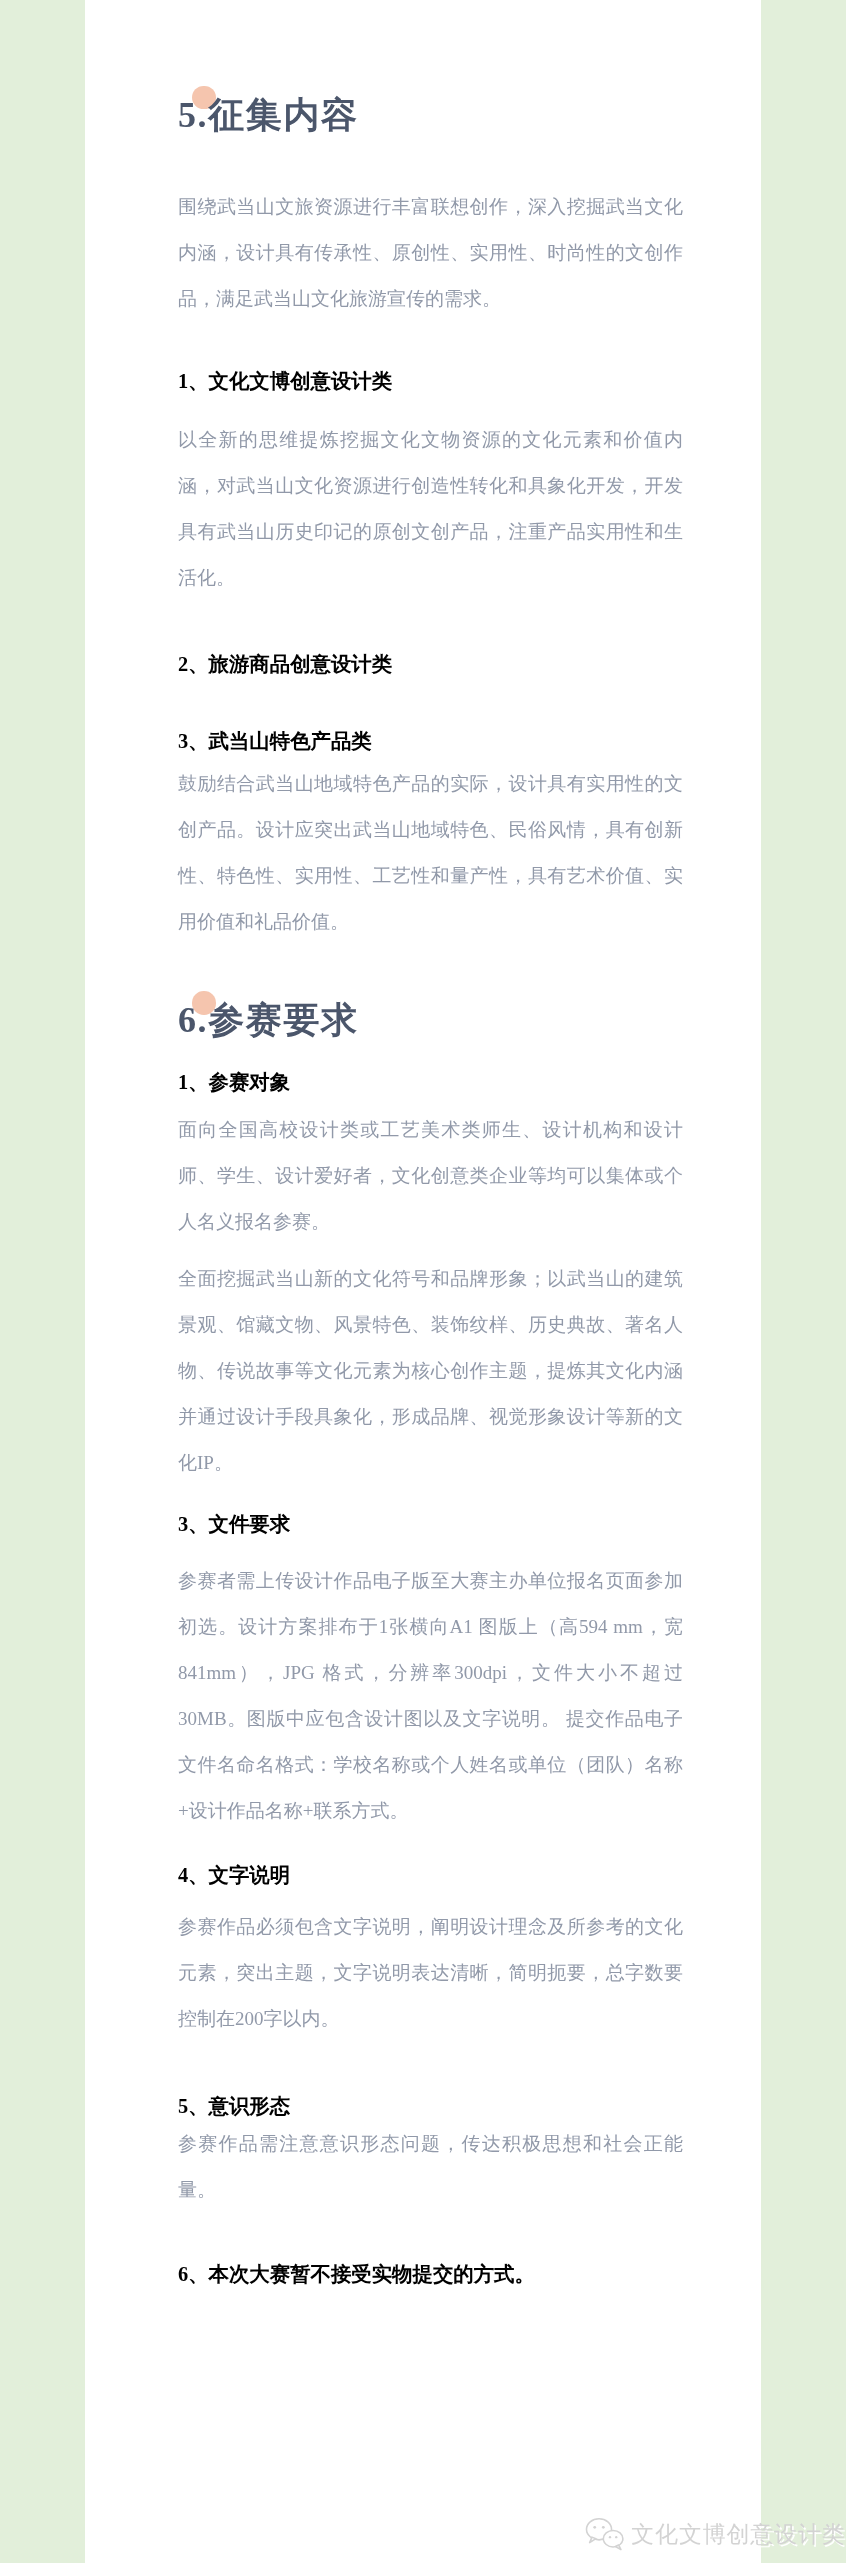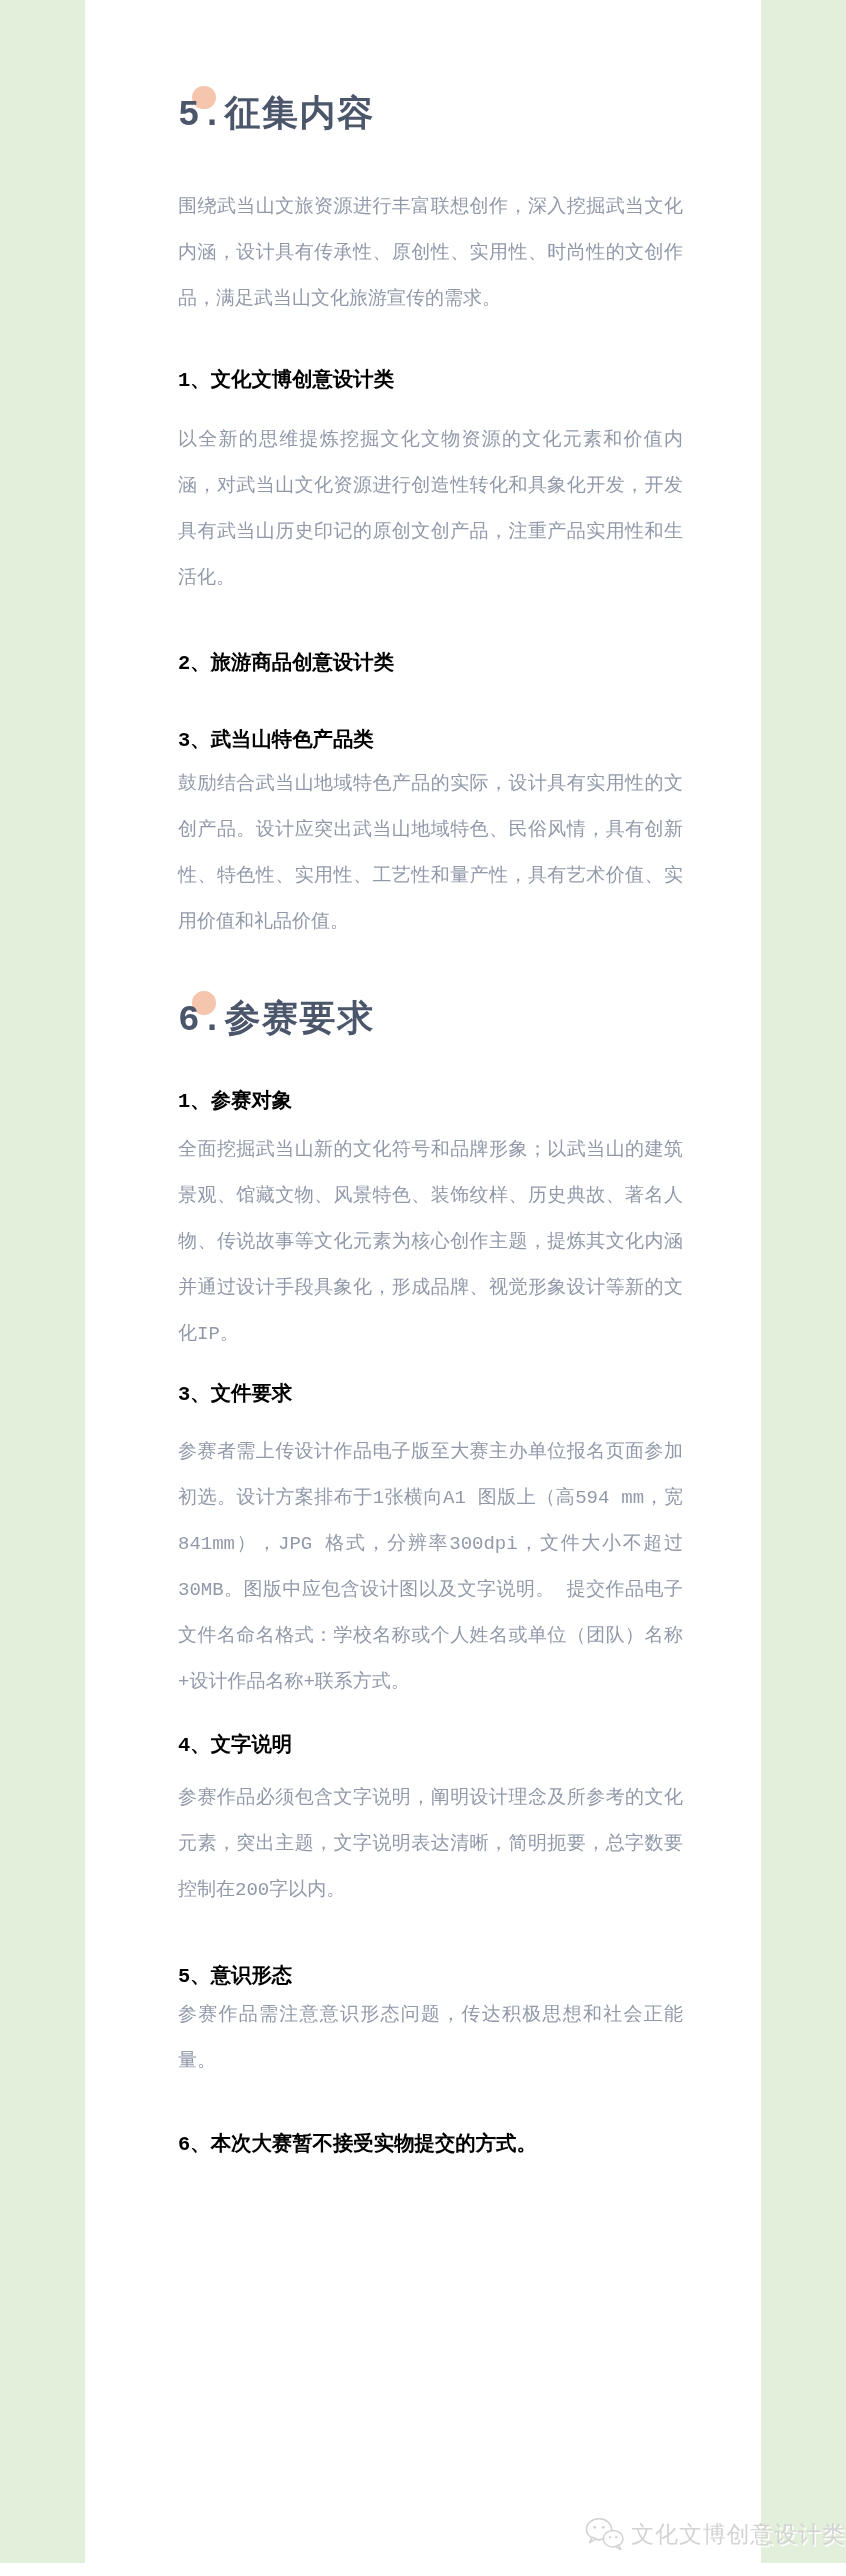--- a/index.html
+++ b/index.html
@@ -3,21 +3,21 @@
 <meta charset="utf-8">
 <style>
   * { margin: 0; padding: 0; box-sizing: border-box; }
   html, body { background: #ffffff; }
   .page {
     position: relative;
     width: 846px;
     height: 2576px;
     background: #ffffff;
     overflow: hidden;
-    font-family: Liberation Mono, monospace;
+    font-family: Liberation Serif, serif;
   }
   .strip {
     position: absolute;
     top: 0;
     width: 85px;
     height: 2563px;
     background: #e2efda;
   }
   .strip.left  { left: 0; }
   .strip.right { left: 761px; }
@@ -100,21 +100,22 @@
     <h3 class="sub-heading" style="margin-top:49px">2、旅游商品创意设计类</h3>
 
     <h3 class="sub-heading" style="margin-top:49px">3、武当山特色产品类</h3>
     <p class="body-p" style="margin-top:6.3px">鼓励结合武当山地域特色产品的实际，设计具有实用性的文创产品。设计应突出武当山地域特色、民俗风情，具有创新性、特色性、实用性、工艺性和量产性，具有艺术价值、实用价值和礼品价值。</p>
 
     <h1 class="chapter" style="margin-top:52px">
       <span class="dot"></span>
       <span class="txt">6.</span><span class="txt">参赛要求</span>
     </h1>
 
-    <h3 class="sub-heading" style="margin-top:44px">1、参赛对象</h3>
+    <h3 class="sub-heading" style="margin-top:24px">1、参赛对象</h3>
+    <p class="body-p" style="margin-top:11px">面向全国高校设计类或工艺美术类师生、设计机构和设计师、学生、设计爱好者，文化创意类企业等均可以集体或个人名义报名参赛。</p>
 
     <p class="body-p" style="margin-top:11px">全面挖掘武当山新的文化符号和品牌形象；以武当山的建筑景观、馆藏文物、风景特色、装饰纹样、历史典故、著名人物、传说故事等文化元素为核心创作主题，提炼其文化内涵并通过设计手段具象化，形成品牌、视觉形象设计等新的文化IP。</p>
 
     <h3 class="sub-heading" style="margin-top:24px">3、文件要求</h3>
     <p class="body-p" style="margin-top:19.6px">参赛者需上传设计作品电子版至大赛主办单位报名页面参加初选。设计方案排布于1张横向A1 图版上（高594 mm，宽841mm），JPG 格式，分辨率300dpi，文件大小不超过30MB。图版中应包含设计图以及文字说明。 提交作品电子文件名命名格式：学校名称或个人姓名或单位（团队）名称+设计作品名称+联系方式。</p>
 
     <h3 class="sub-heading" style="margin-top:27px">4、文字说明</h3>
     <p class="body-p" style="margin-top:15px">参赛作品必须包含文字说明，阐明设计理念及所参考的文化元素，突出主题，文字说明表达清晰，简明扼要，总字数要控制在200字以内。</p>
 
     <h3 class="sub-heading" style="margin-top:50px">5、意识形态</h3>

